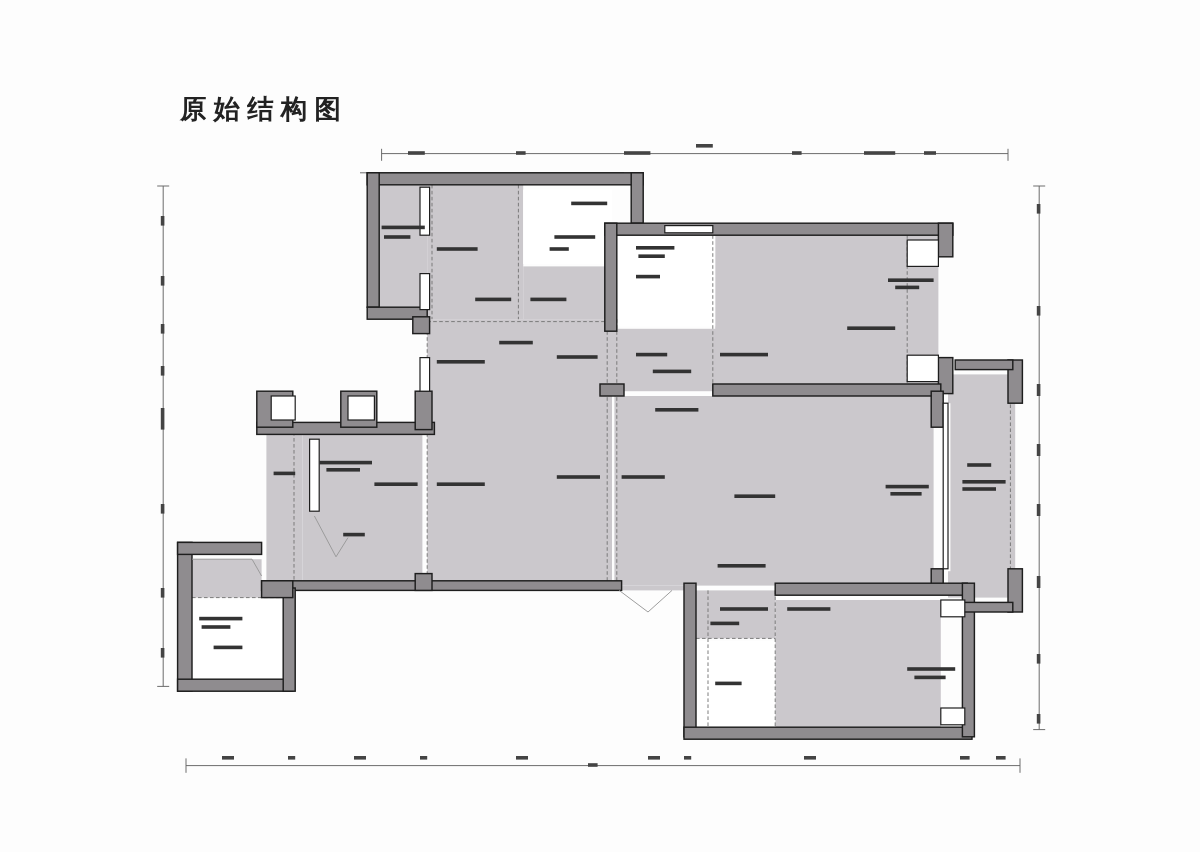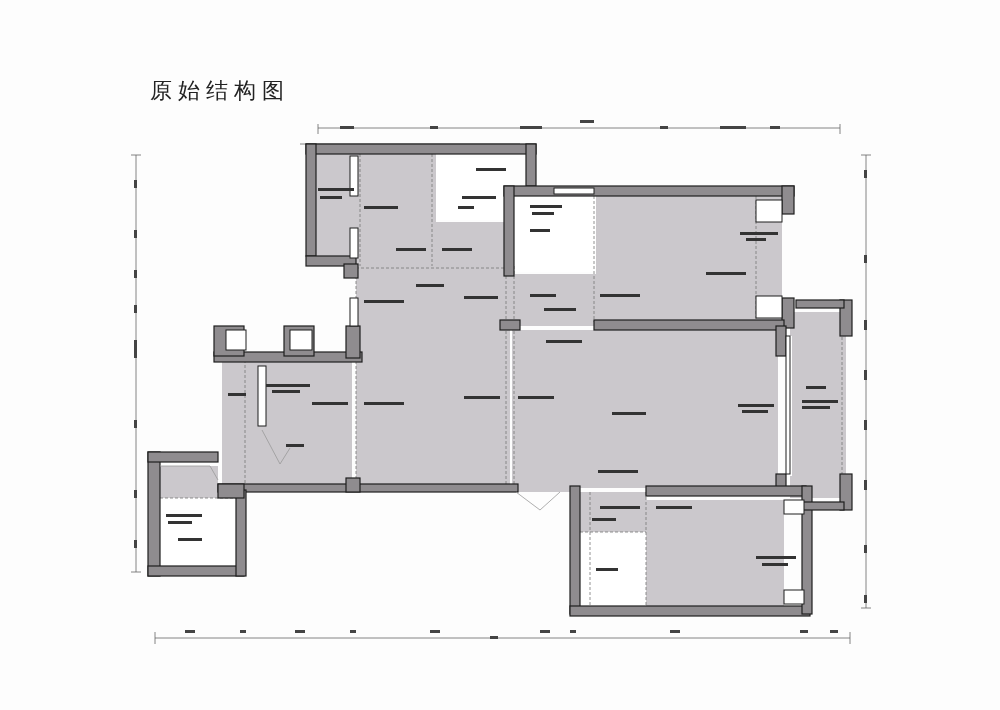--- a/index.html
+++ b/index.html
@@ -1,17 +1,17 @@
 <!DOCTYPE html>
 <html><head>
   <meta charset="utf-8">
   <style>
     html, body { margin: 0; padding: 0; background: #fdfdfd; }
     body { width: 1000px; height: 710px; position: relative; overflow: hidden; font-family: "DejaVu Serif", serif; }
-    .title { position: absolute; left: 150px; top: 76px; font-size: 22px; letter-spacing: 6px; color: #222; font-family: "DejaVu Serif", serif; }
+    .title { position: absolute; left: 150px; top: 76px; font-size: 22px; letter-spacing: 6px; color: #222; font-family: "DejaVu Serif", serif; font-weight: bold; }
     svg { position: absolute; left: 0; top: 0; }
   </style>
 </head>
 <body>
 
 <div class="title">原始结构图</div>
 
 <svg width="1000" height="710" viewBox="0 0 1000 710">
 
   <g stroke="#666" stroke-width="0.8" fill="none">

